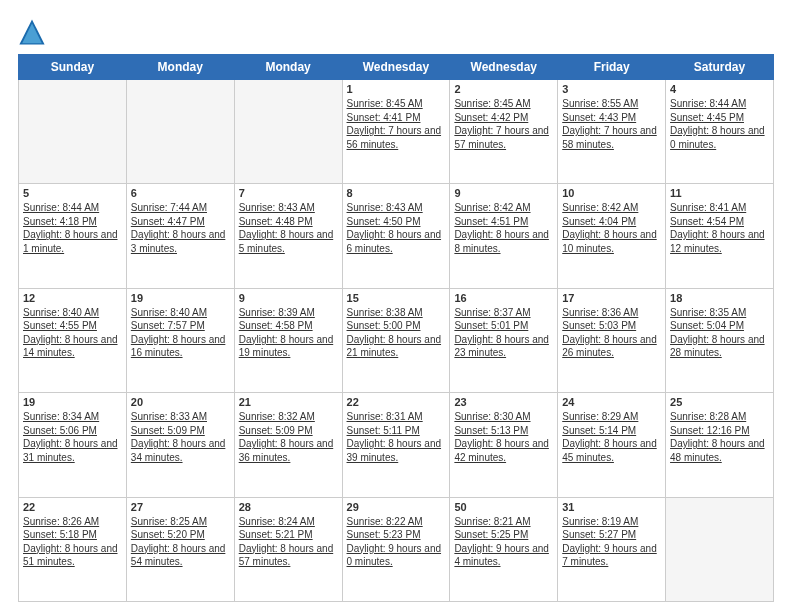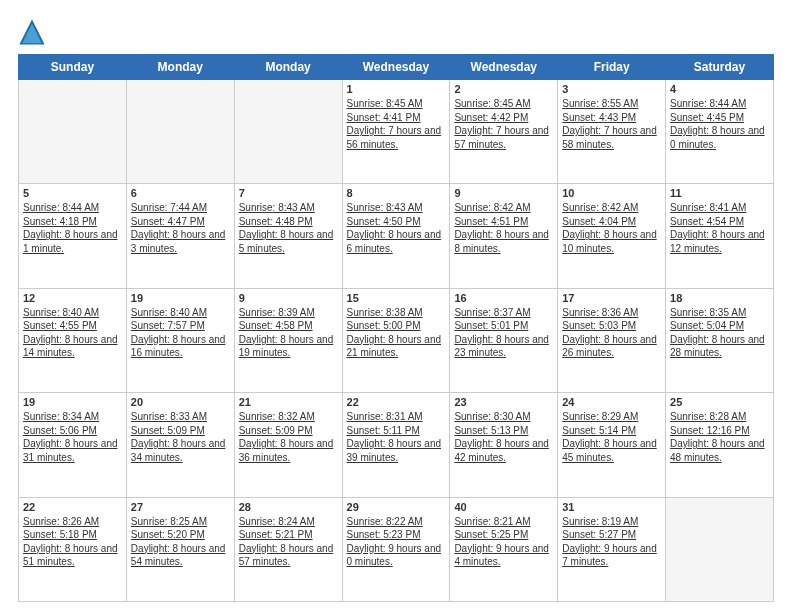--- a/index.html
+++ b/index.html
@@ -342,21 +342,21 @@
 and 57 minutes.</div>
           </td>
           <td>
             <span class="day-num">29</span>
             <div class="cell-content">Sunrise: 8:22 AM
 Sunset: 5:23 PM
 Daylight: 9 hours
 and 0 minutes.</div>
           </td>
           <td>
-            <span class="day-num">40</span>
+            <span class="day-num">50</span>
             <div class="cell-content">Sunrise: 8:21 AM
 Sunset: 5:25 PM
 Daylight: 9 hours
 and 4 minutes.</div>
           </td>
           <td>
             <span class="day-num">31</span>
             <div class="cell-content">Sunrise: 8:19 AM
 Sunset: 5:27 PM
 Daylight: 9 hours

